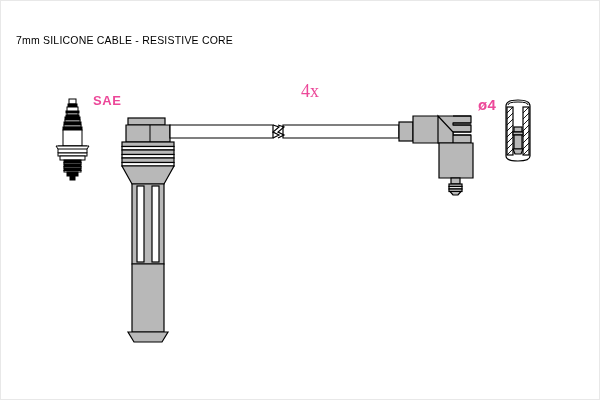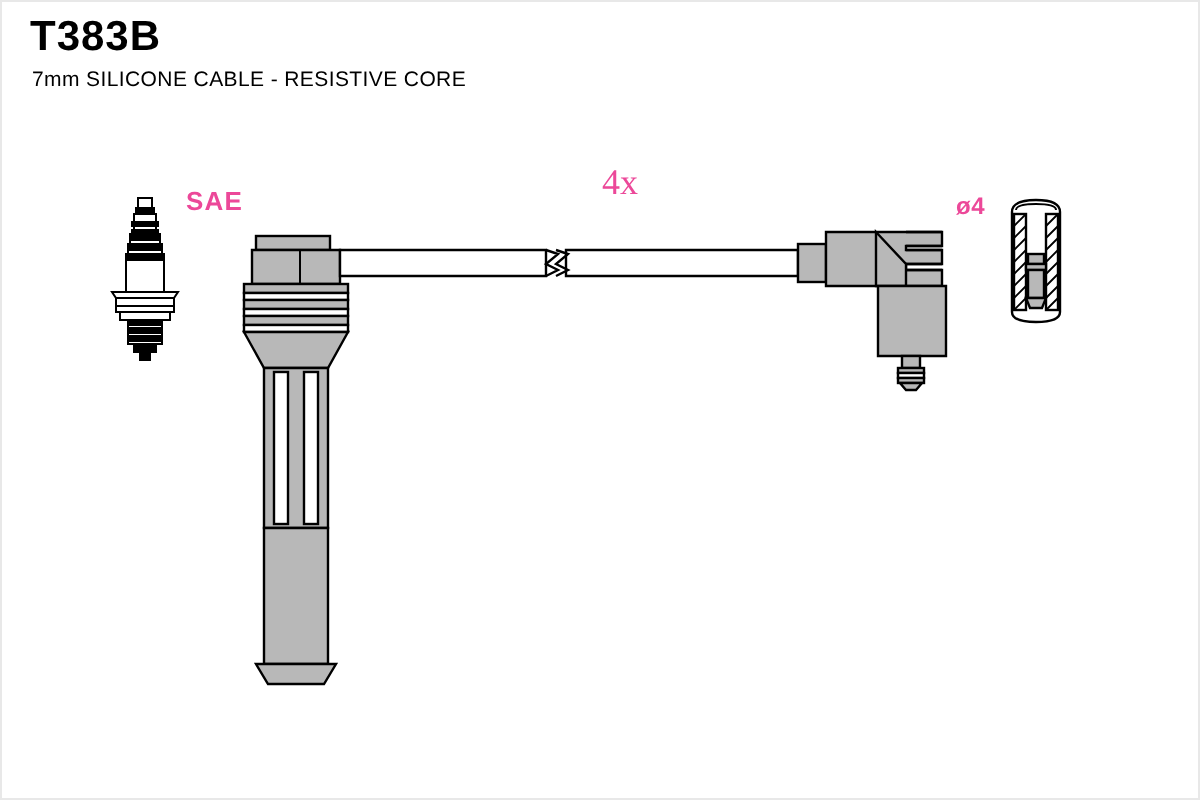--- a/index.html
+++ b/index.html
@@ -53,36 +53,35 @@
   #label-qty {
     left: 300px;
     top: 80px;
     font-size: 18px;
     font-weight: normal;
     font-family: Liberation Serif, serif;
   }
   #label-diameter {
     left: 477px;
     top: 95px;
-    font-size: 12px;
+    font-size: 15px;
     font-weight: bold;
     letter-spacing: 0.3px;
   }
   #drawing-svg {
     position: absolute;
     left: 0;
     top: 0;
   }
 </style>
 </head>
 <body>
 
 <div id="page">
 
-  <div id="part-title">T383B</div>
 
   <div id="part-subtitle">7mm SILICONE CABLE - RESISTIVE CORE</div>
 
   <div class="dim-label" id="label-sae">SAE</div>
 
   <div class="dim-label" id="label-qty">4x</div>
 
   <div class="dim-label" id="label-diameter">ø4</div>
 
   <svg id="drawing-svg" width="600" height="400" viewBox="0 0 600 400">

